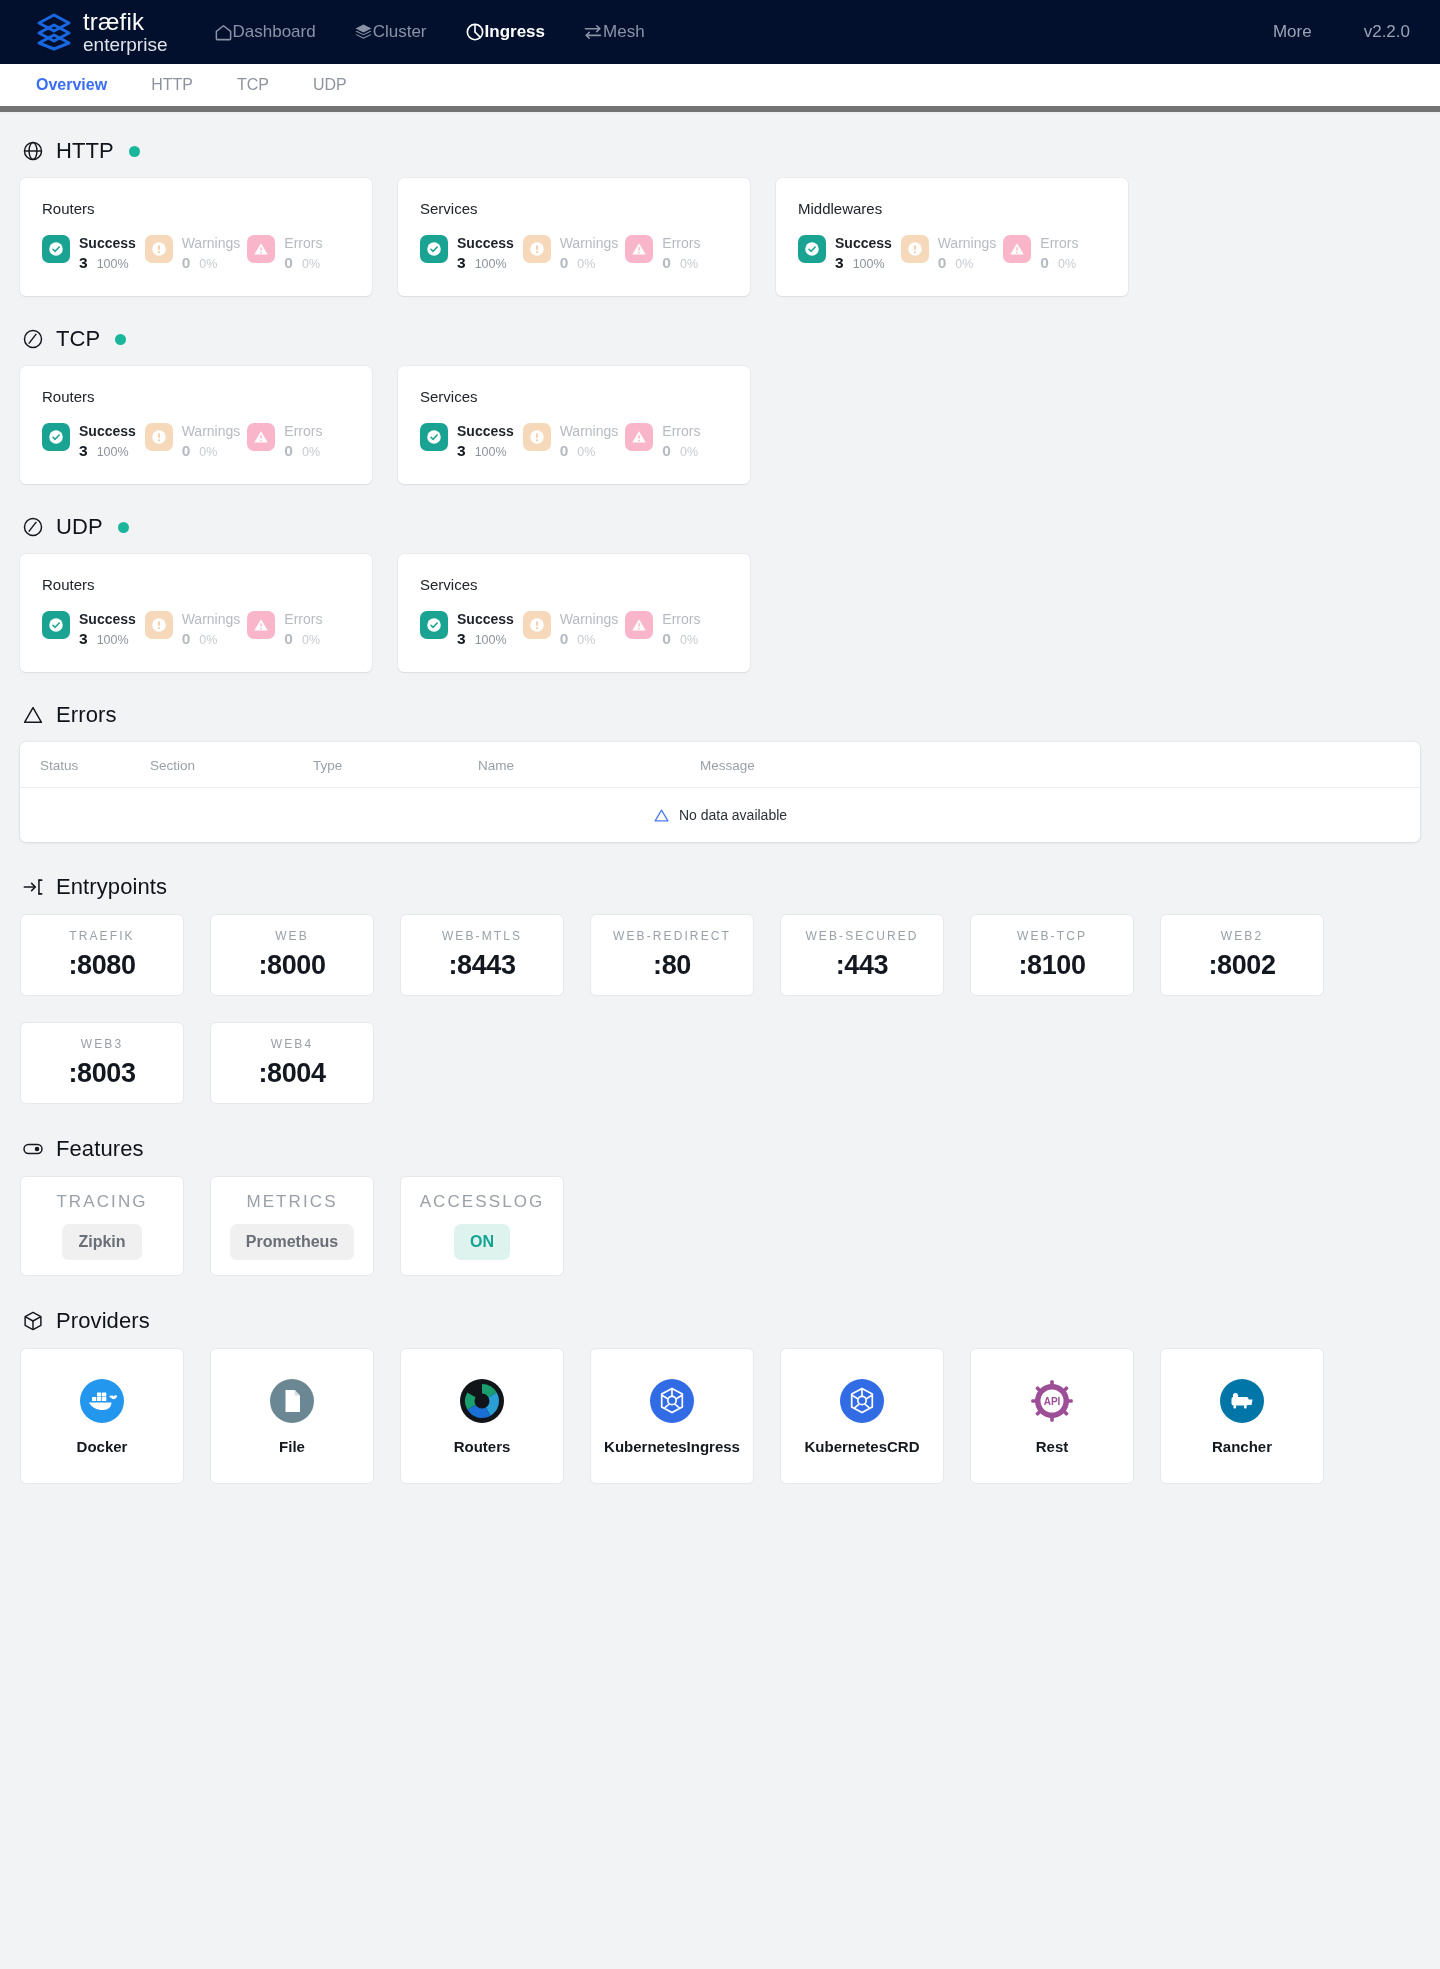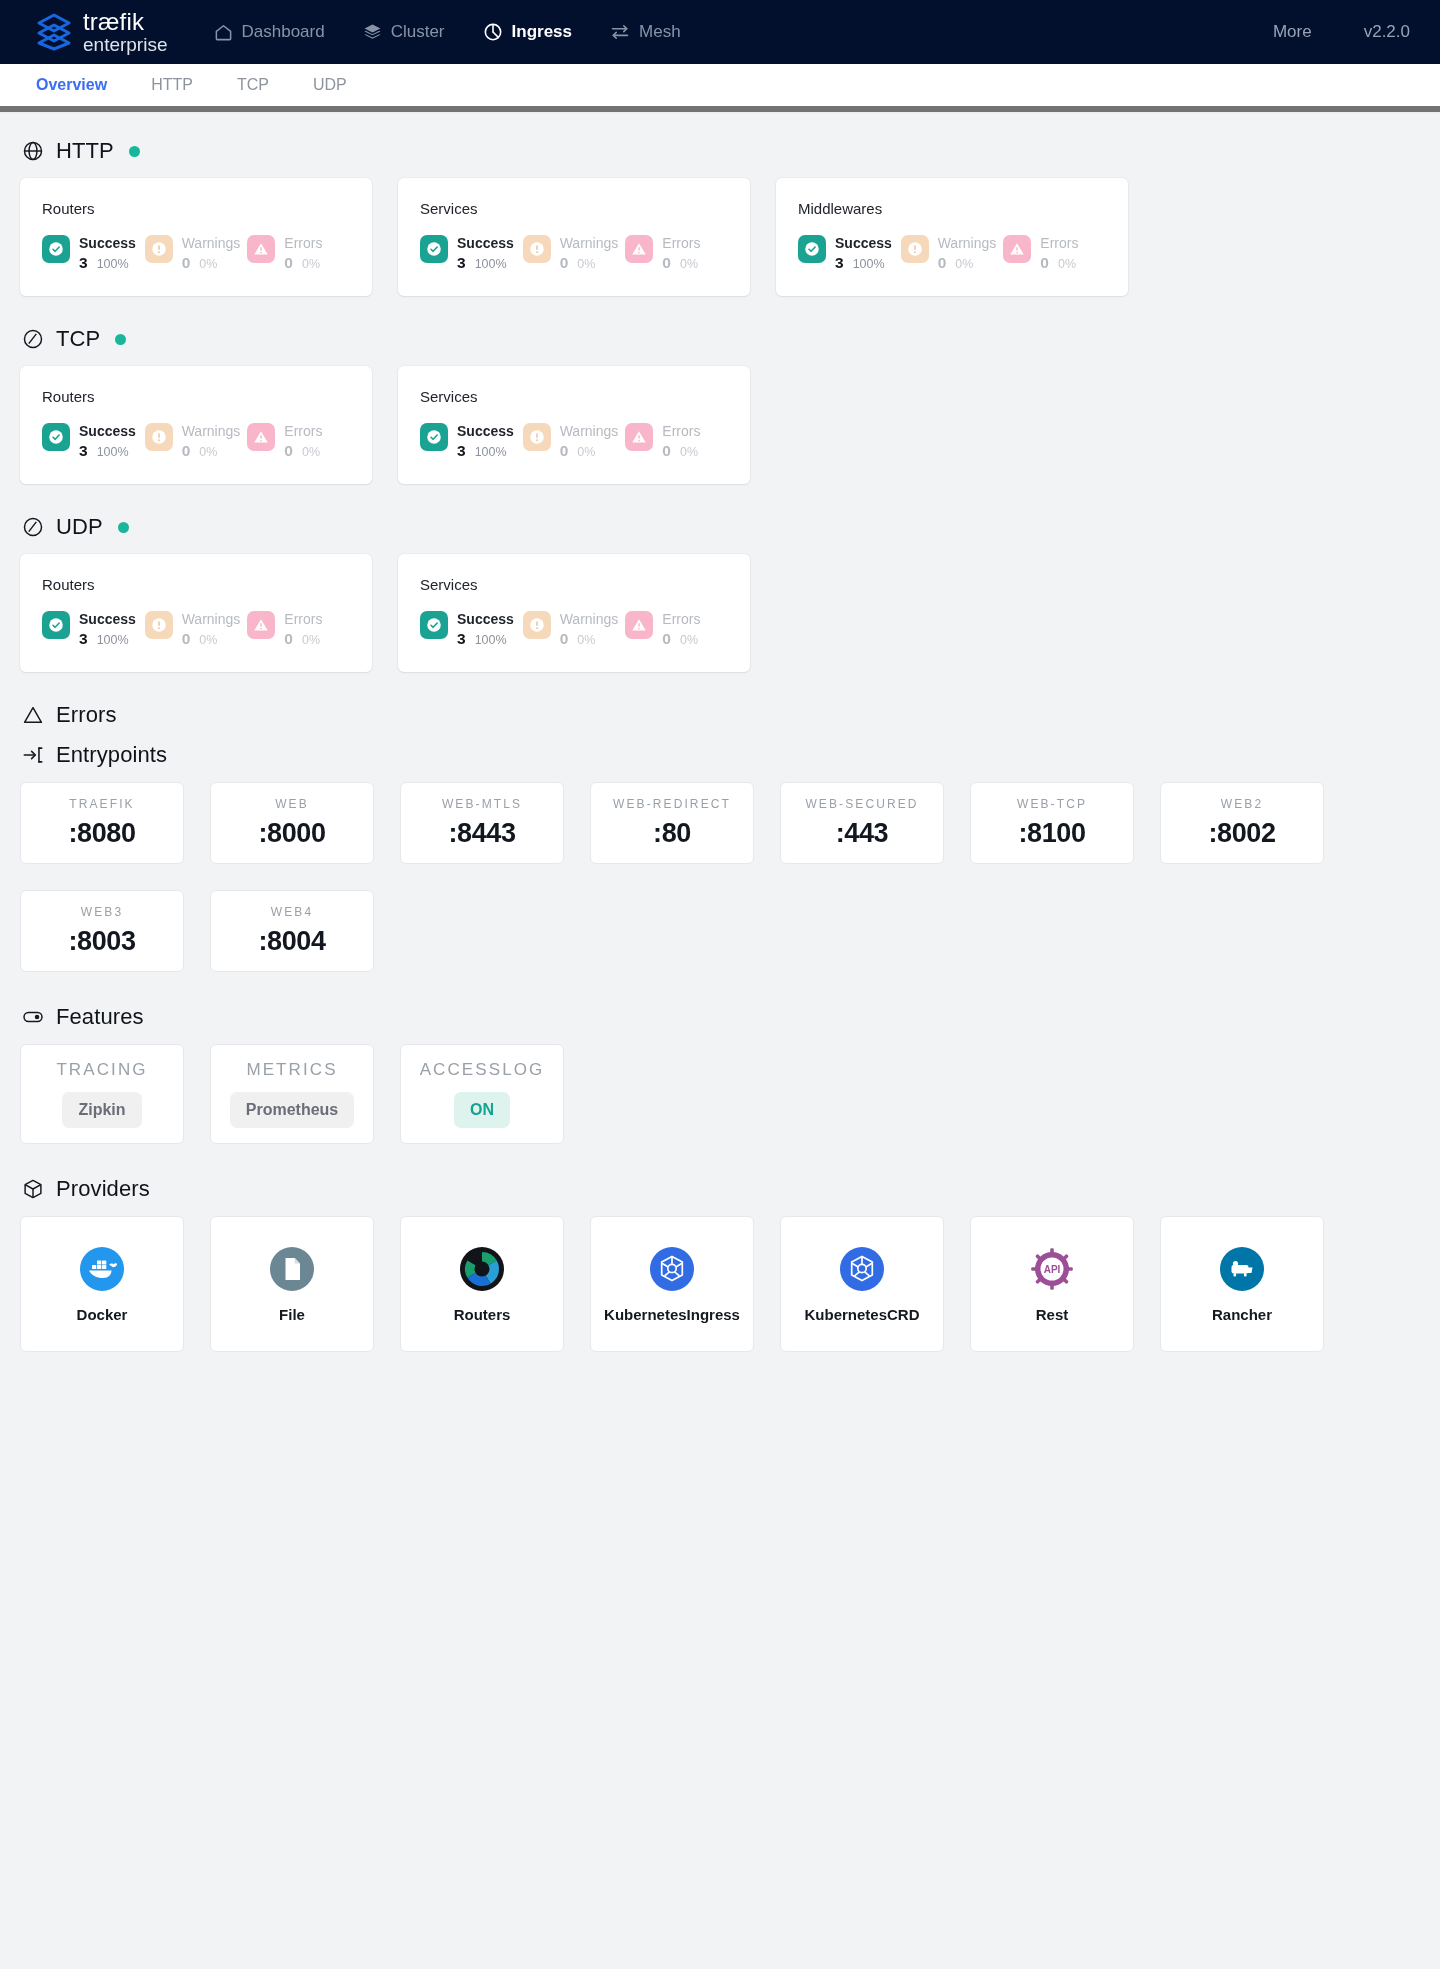--- a/index.html
+++ b/index.html
@@ -24,21 +24,21 @@
   .brand-text { line-height: 1.0; }
   .brand-text .l1 {
     color: #fff; font-size: 24px; letter-spacing: .2px;
     font-family: "Liberation Sans", sans-serif; font-weight: 400;
   }
   .brand-text .l2 {
     color: #dfe3ea; font-size: 19px; font-weight: 300; margin-top: 1px;
   }
   .navitems { display: flex; align-items: center; gap: 34px; }
   .navitem {
-    display: flex; align-items: center; gap: 9px;
+    display: flex; align-items: center; 
     color: #8a93a6; font-size: 17px; cursor: pointer; padding: 6px 2px;
   }
   .navitem.active { color: #ffffff; font-weight: 700; }
   .navitem svg { display: block; }
   .nav-right { margin-left: auto; display: flex; align-items: center; gap: 52px; }
   .nav-right .ritem { color: #9aa3b4; font-size: 17px; cursor: pointer; }
 
   
   .tabbar {
     height: 48px; background: #ffffff;
@@ -628,20 +628,39 @@
     </div>
   </div>
 
   <div class="section-head">
     <span class="sh-icon">
       <svg width="22" height="22" viewBox="0 0 24 24" fill="none" stroke="#15181e" stroke-width="1.6" stroke-linejoin="round">
           <path d="M12 4 L21.2 20 H2.8 Z"></path>
         </svg>
     </span>
     <span class="sh-title">Errors</span>
+  </div>
+  <div class="errors-wrap">
+    <div class="err-head">
+      <div style="width:110px">Status</div>
+      <div style="width:163px">Section</div>
+      <div style="width:165px">Type</div>
+      <div style="width:222px">Name</div>
+      <div>Message</div>
+    </div>
+    <div class="err-body">
+      <div class="nodata">
+        <span>
+          <svg width="17" height="17" viewBox="0 0 24 24" fill="none" stroke="#4b7bf5" stroke-width="1.8" stroke-linejoin="round">
+              <path d="M12 4.5 L21 19.6 H3 Z"></path>
+            </svg>
+        </span>
+        <span>No data available</span>
+      </div>
+    </div>
   </div>
 
   <div class="section-head">
     <span class="sh-icon">
       <svg width="22" height="22" viewBox="0 0 24 24" fill="none" stroke="#15181e" stroke-width="1.7" stroke-linecap="round" stroke-linejoin="round">
           <path d="M2.5 12 H14"></path>
           <path d="M10.5 8 L14.5 12 L10.5 16"></path>
           <path d="M18.5 4.5 V19.5"></path>
           <path d="M18.5 4.5 H21.5"></path>
           <path d="M18.5 19.5 H21.5"></path>

